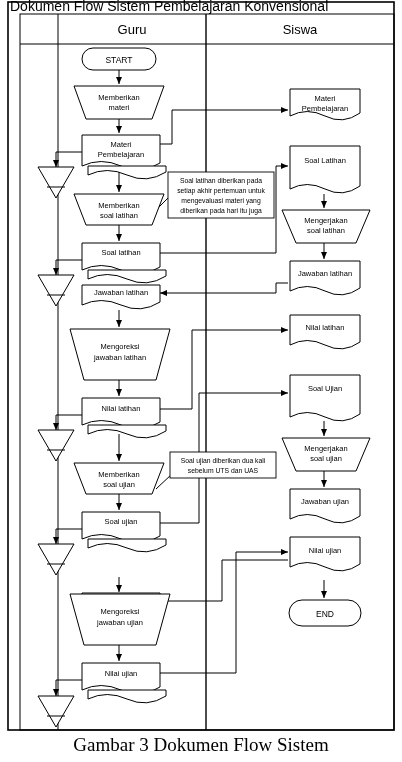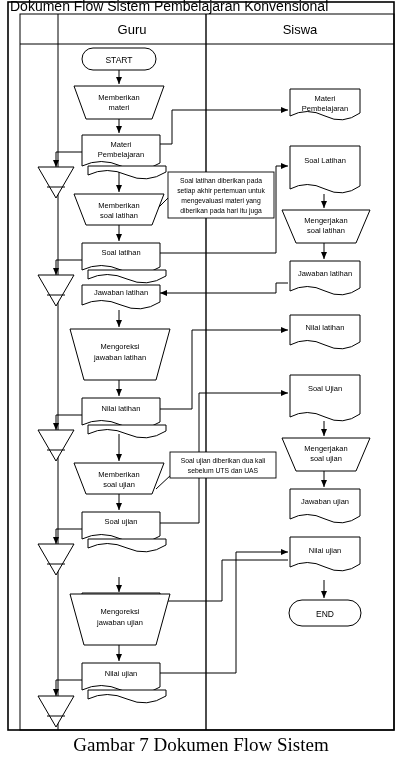--- a/index.html
+++ b/index.html
@@ -252,14 +252,14 @@
     </g>
 
     <g>
       <rect x="170" y="452" width="106" height="26" fill="#fff" stroke="#000" stroke-width="0.9"></rect>
       <text x="223" y="463" font-size="6.8" text-anchor="middle"><tspan>Soal ujian diberikan dua kali</tspan></text>
       <text x="223" y="473" font-size="6.8" text-anchor="middle"><tspan>sebelum UTS dan UAS</tspan></text>
     </g>
 
   </svg>
 
-  <div class="cap">Gambar 7 Dokumen Flow Sistem</div>
+  <div class="cap">Gambar 3 Dokumen Flow Sistem</div>
 </div>
 
 </body></html>

